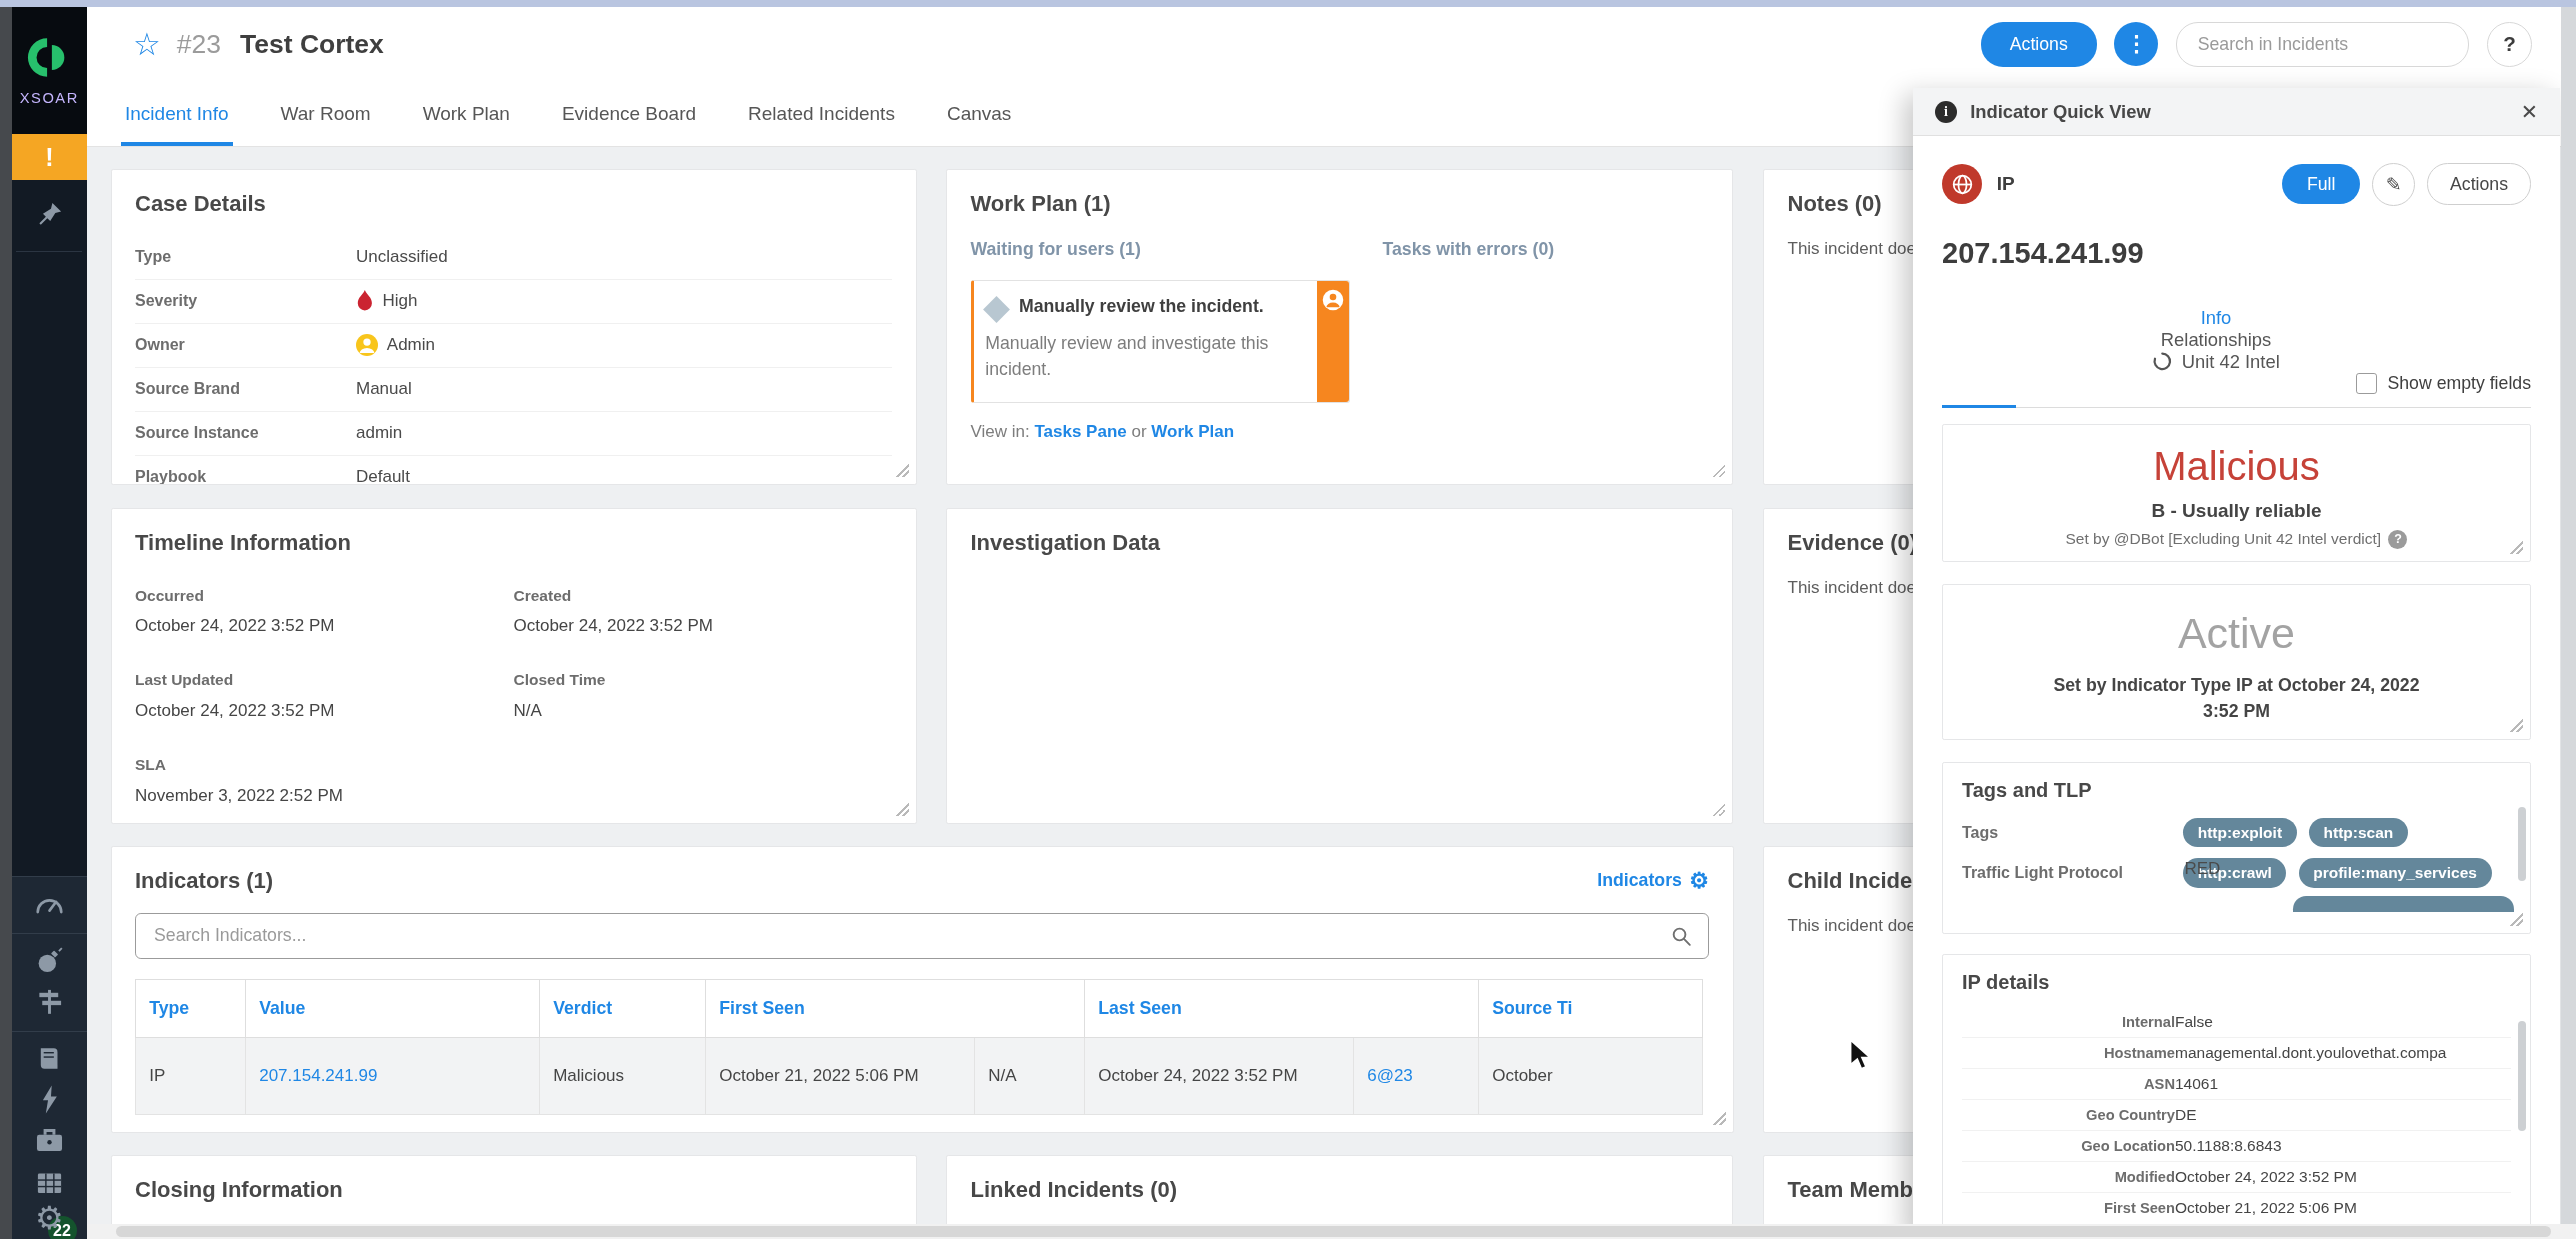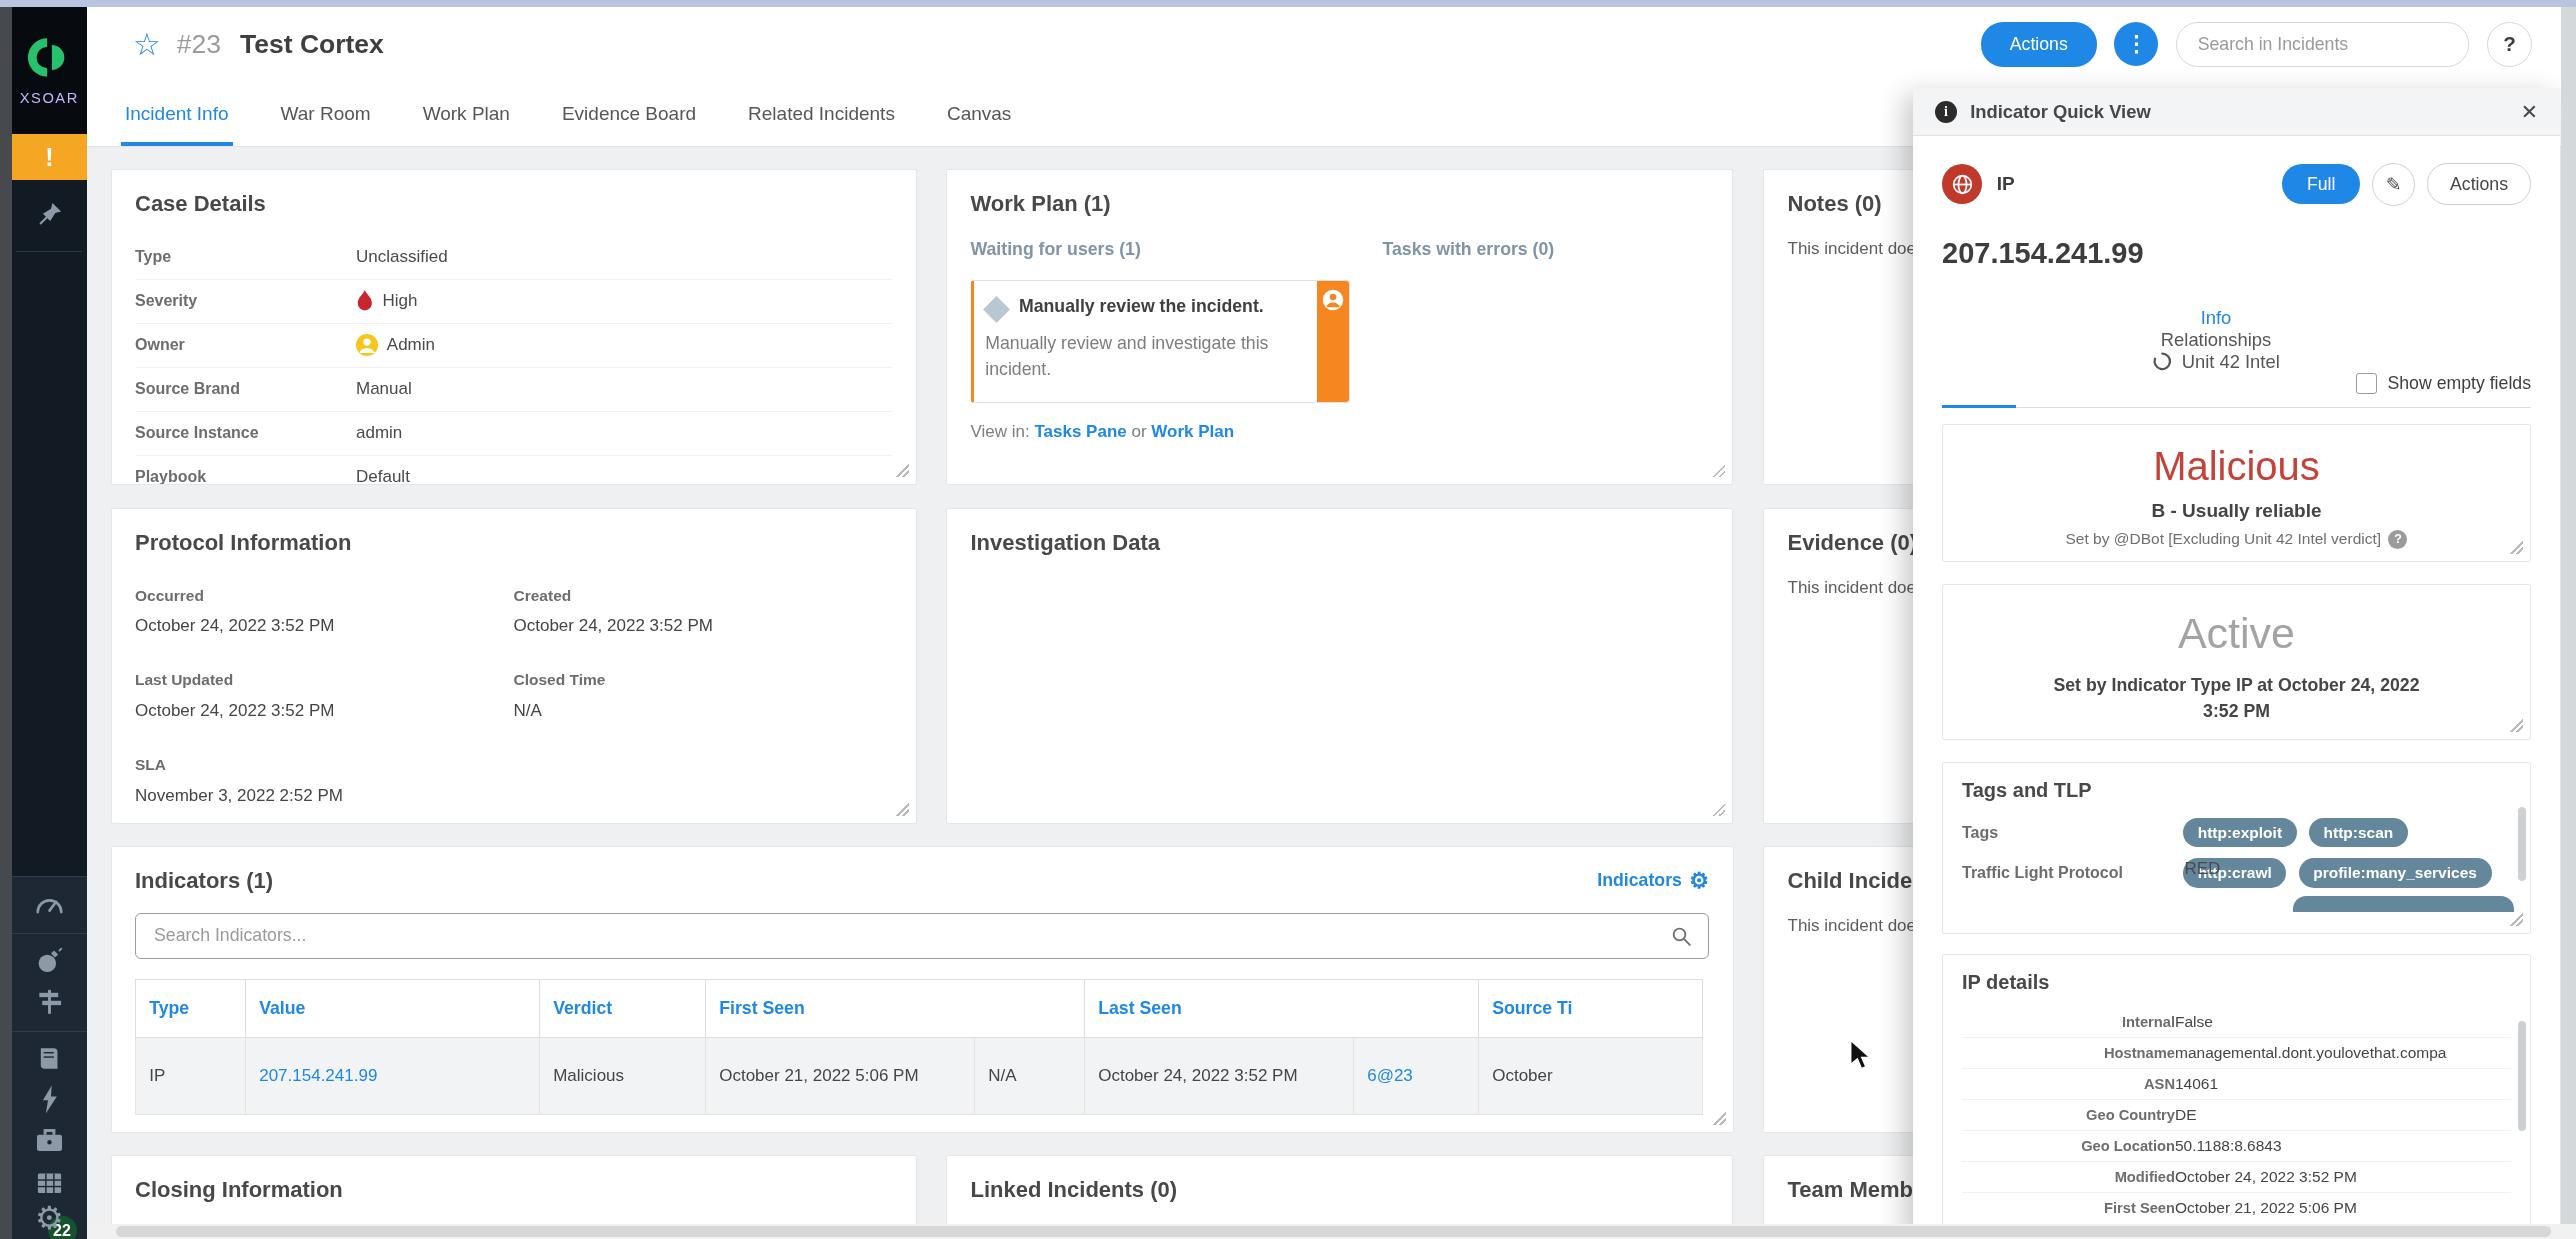--- a/index.html
+++ b/index.html
@@ -338,21 +338,21 @@
       </div>
       <div class="rsz"></div>
     </div>
 
     <div class="card" style="left:1676px;top:22px;width:787px;height:316px;">
       <div class="card-title">Notes (0)</div>
       <div class="empty-text">This incident does</div>
     </div>
 
     <div class="card" style="left:23.5px;top:361px;width:806px;height:316px;">
-      <div class="card-title">Protocol Information</div>
+      <div class="card-title">Timeline Information</div>
       <div class="tl-grid">
         <div class="fld">
           <div class="flbl">Occurred</div>
           <div class="fval">October 24, 2022 3:52 PM</div>
         </div>
         <div class="fld">
           <div class="flbl">Created</div>
           <div class="fval">October 24, 2022 3:52 PM</div>
         </div>
         <div class="fld">

